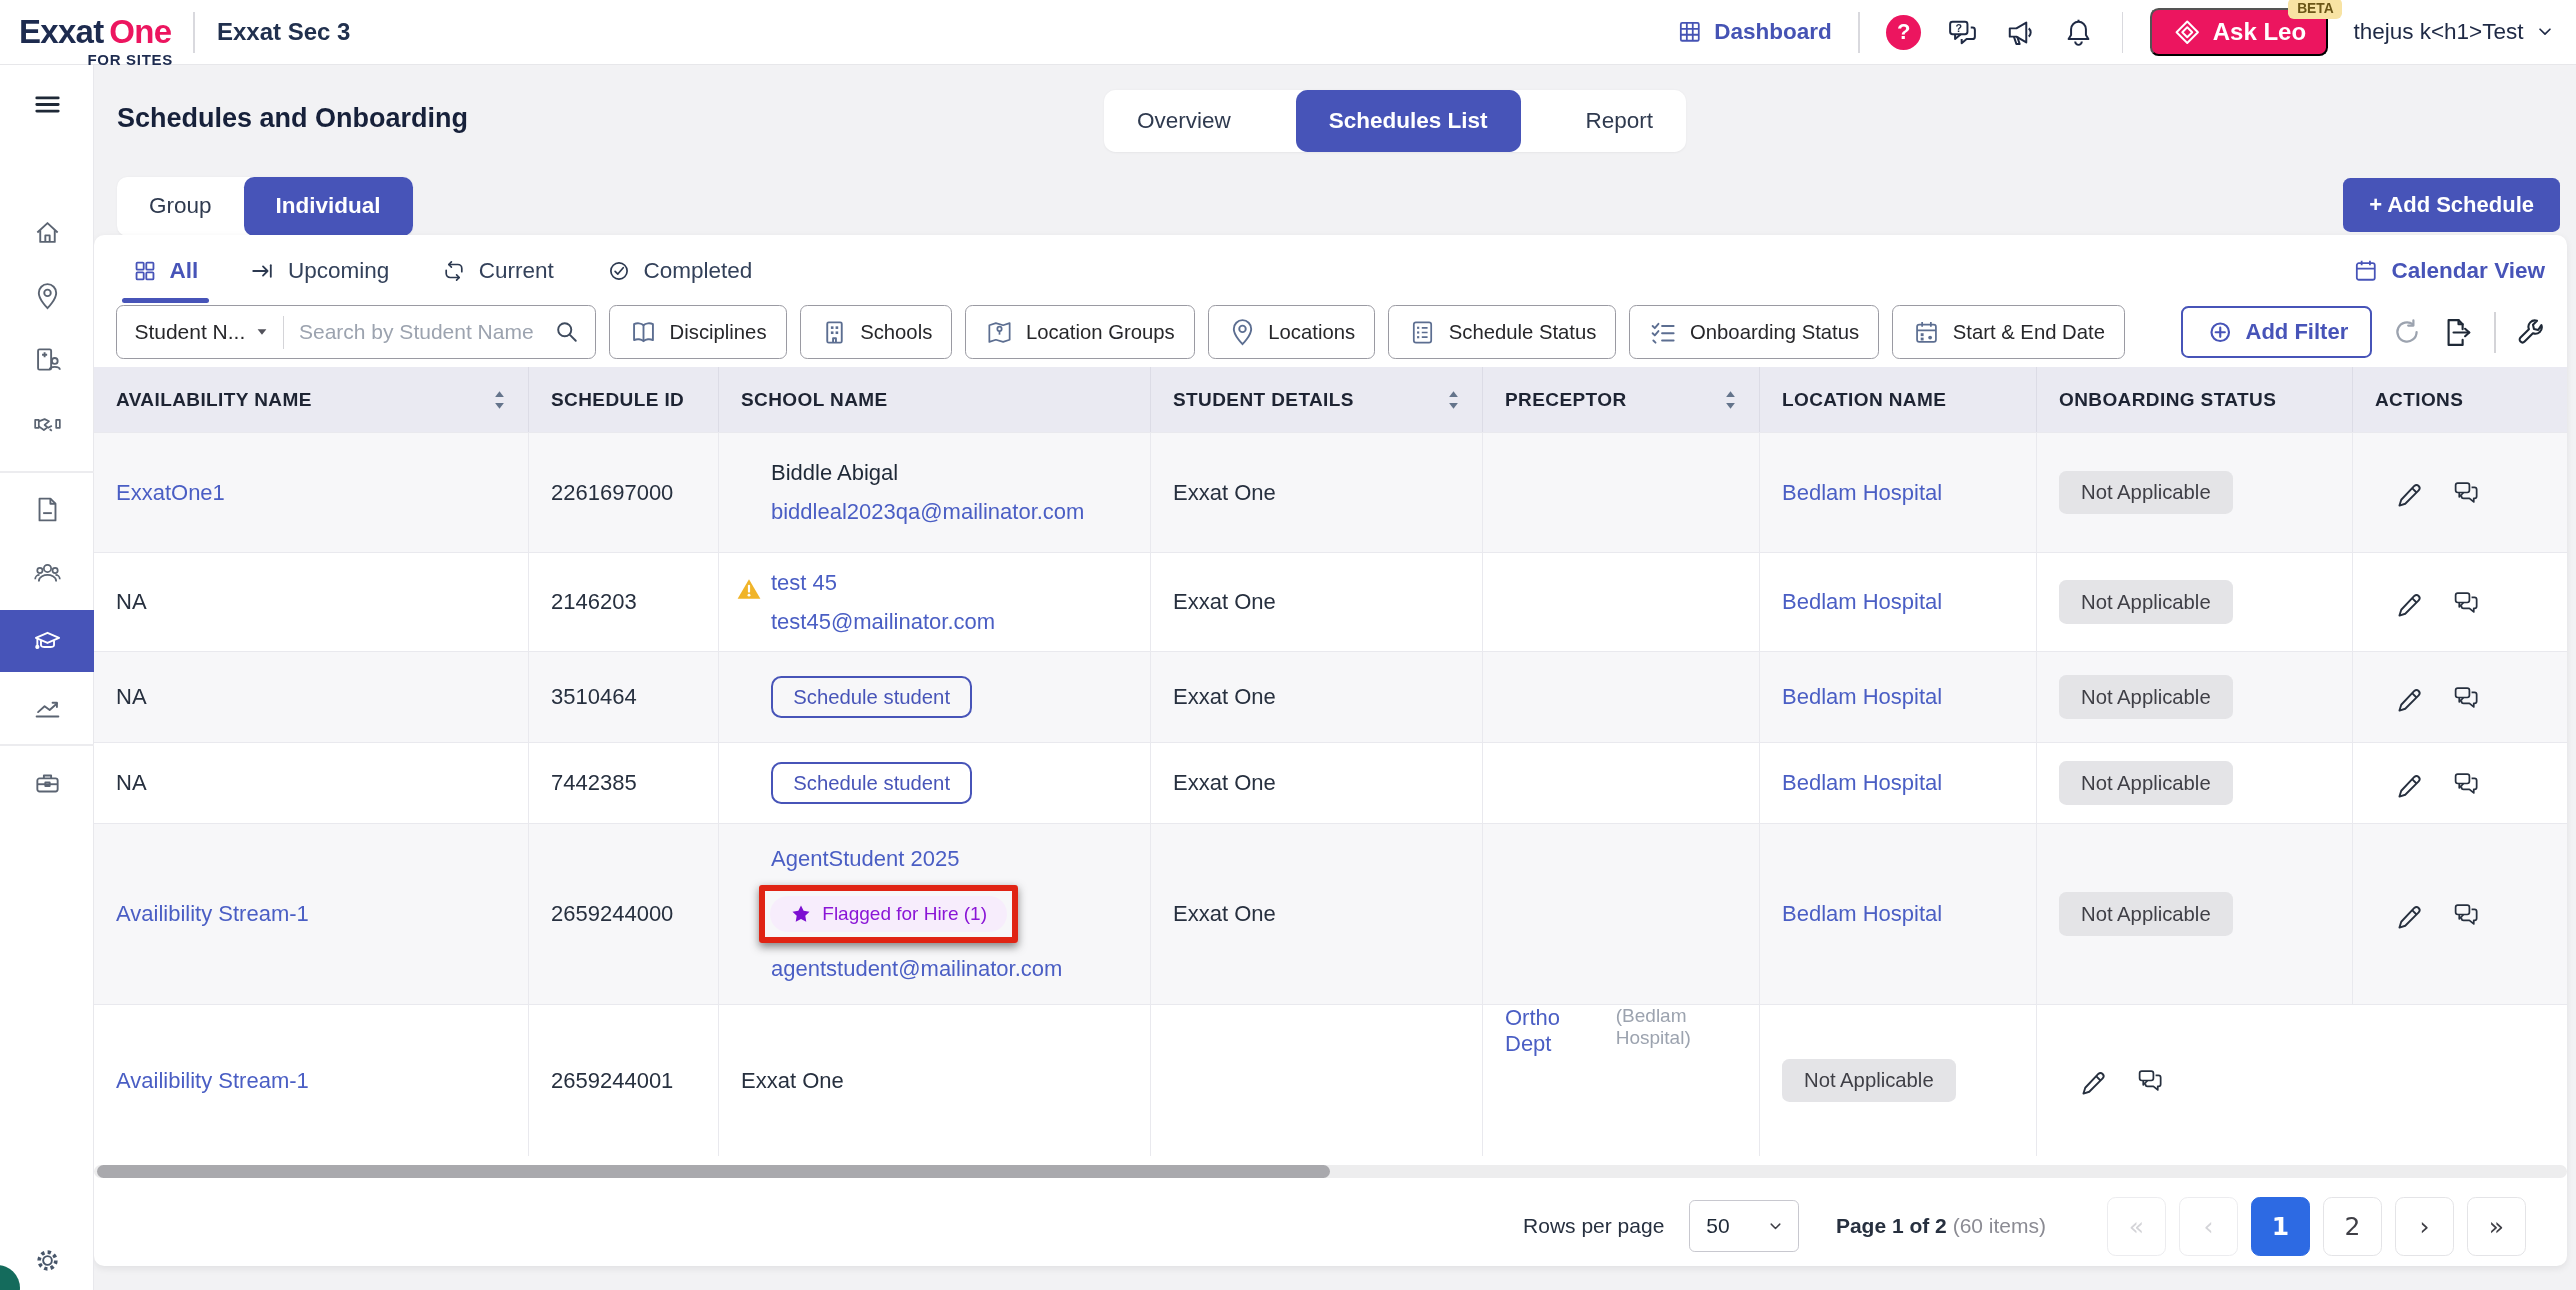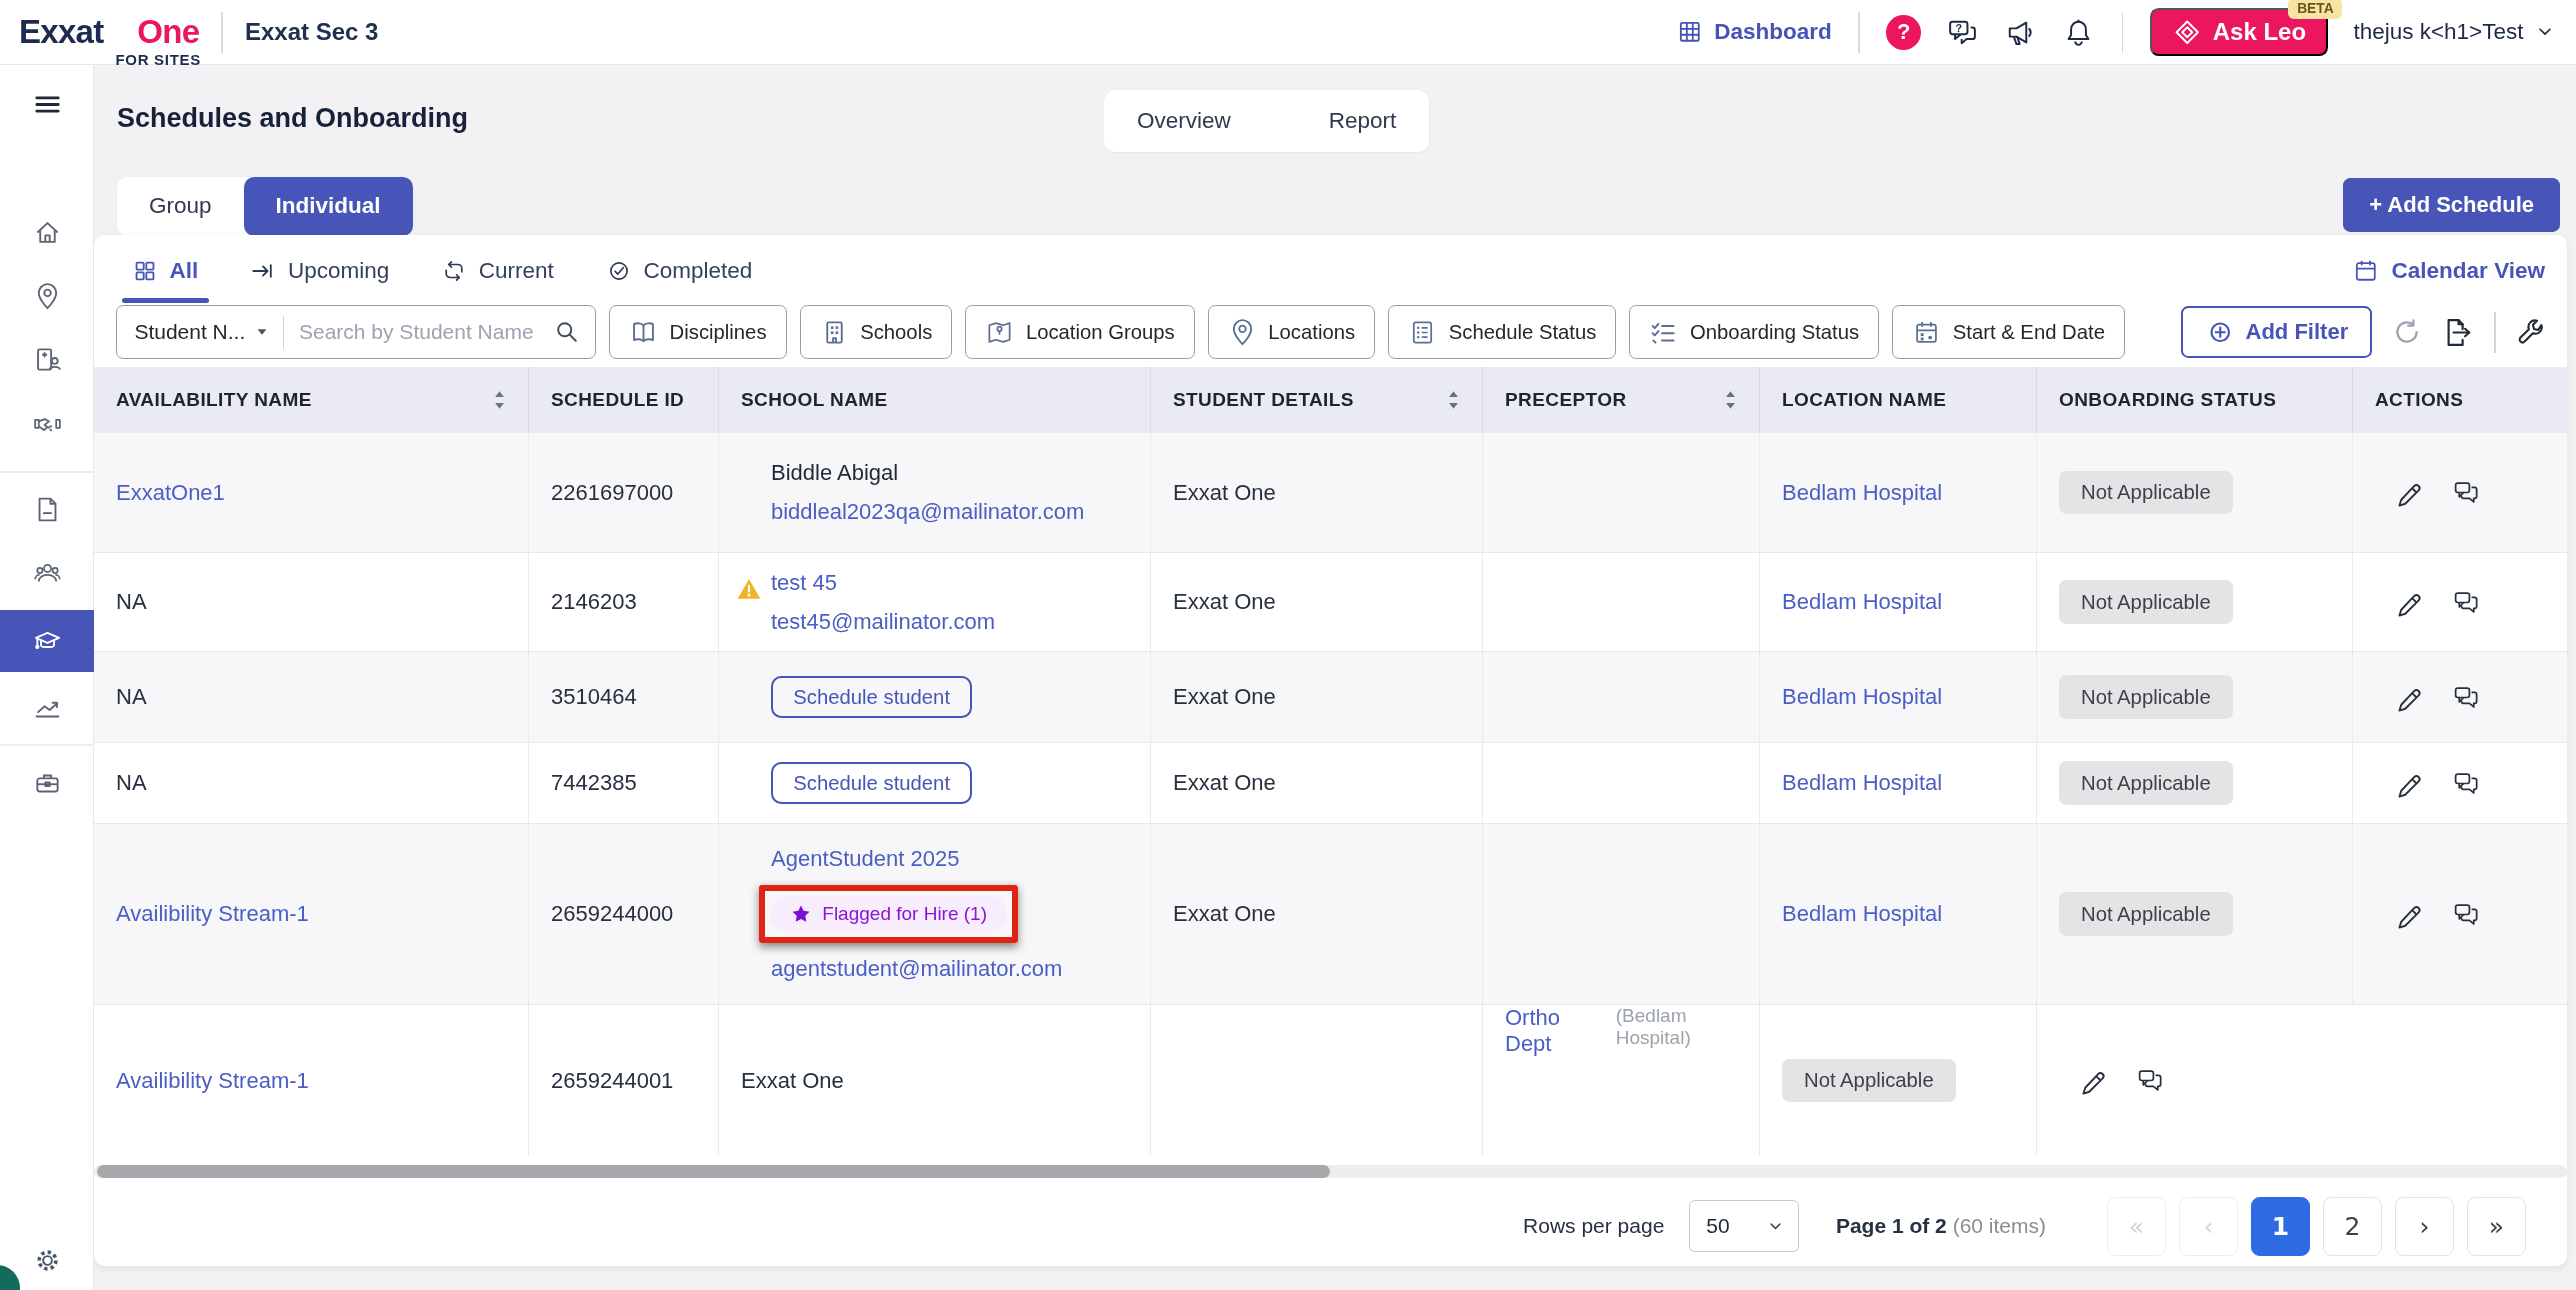--- a/index.html
+++ b/index.html
@@ -4,21 +4,21 @@
 <style>
   * { margin:0; padding:0; box-sizing:border-box; }
   html,body { width:2576px; height:1291px; overflow:hidden; }
   body { font-family:"Liberation Sans", sans-serif; background:#f2f2f4; position:relative; color:#27303f; }
 
   
   .ic { display:block; width:29px; height:29px; flex:0 0 auto; }
 
   
   .topbar { position:absolute; left:0; top:0; width:2576px; height:65px; background:#fff; border-bottom:1.5px solid #e7e7ea; display:flex; align-items:center; z-index:5; }
-  .logo-wrap { display:flex; align-items:flex-start; margin-left:19px; position:relative;gap:28px; }
+  .logo-wrap { display:flex; align-items:flex-start; margin-left:19px; position:relative; }
   .logo-primary { font-size:33px; font-weight:800; color:#1d2b4f; letter-spacing:-0.7px; }
   .logo-secondary { font-size:33px; font-weight:800; color:#ec155f; letter-spacing:-0.7px; margin-left:5.8px; }
   .logo-tagline { position:absolute; right:-1.5px; top:38px; font-size:15px; font-weight:700; color:#1d2b4f; letter-spacing:0.7px; }
   .top-divider { width:1.5px; height:41px; background:#d9d9de; margin:0 22px; }
   .app-title { font-size:24px; font-weight:700; color:#21304e; }
   .top-right { margin-left:auto; display:flex; align-items:center; gap:25px; margin-right:20.3px; }
   .dash-link { display:flex; align-items:center; gap:10.2px; color:#4553b4; font-size:22.5px; font-weight:700; cursor:pointer; }
   .help-circle { width:35px; height:35px; border-radius:50%; background:#ec155f; color:#fff; font-size:22px; font-weight:800; display:flex; align-items:center; justify-content:center; }
   .top-icon { color:#1f2a44; }
   .askleo { position:relative; display:flex; align-items:center; gap:10.2px; background:#ec155f; color:#fff; height:48px; padding:0 20.3px; border-radius:8.7px; font-size:24px; font-weight:700; cursor:pointer; }
@@ -415,20 +415,21 @@
         <use href="#i-gear"></use>
       </svg>
     </div>
 </aside>
 
 <div class="main">
   <div class="title-row">
     <h1 class="page-title">Schedules and Onboarding</h1>
     <div class="view-tabs">
       <div class="view-tab">Overview</div>
+      <div class="view-tab active">Schedules List</div>
       <div class="view-tab">Report</div>
     </div>
   </div>
 
   <div class="toolbar-row">
     <div class="mode-toggle">
       <div class="mode-btn">Group</div>
       <div class="mode-btn active">Individual</div>
     </div>
     <button class="add-schedule">+ Add Schedule</button>

